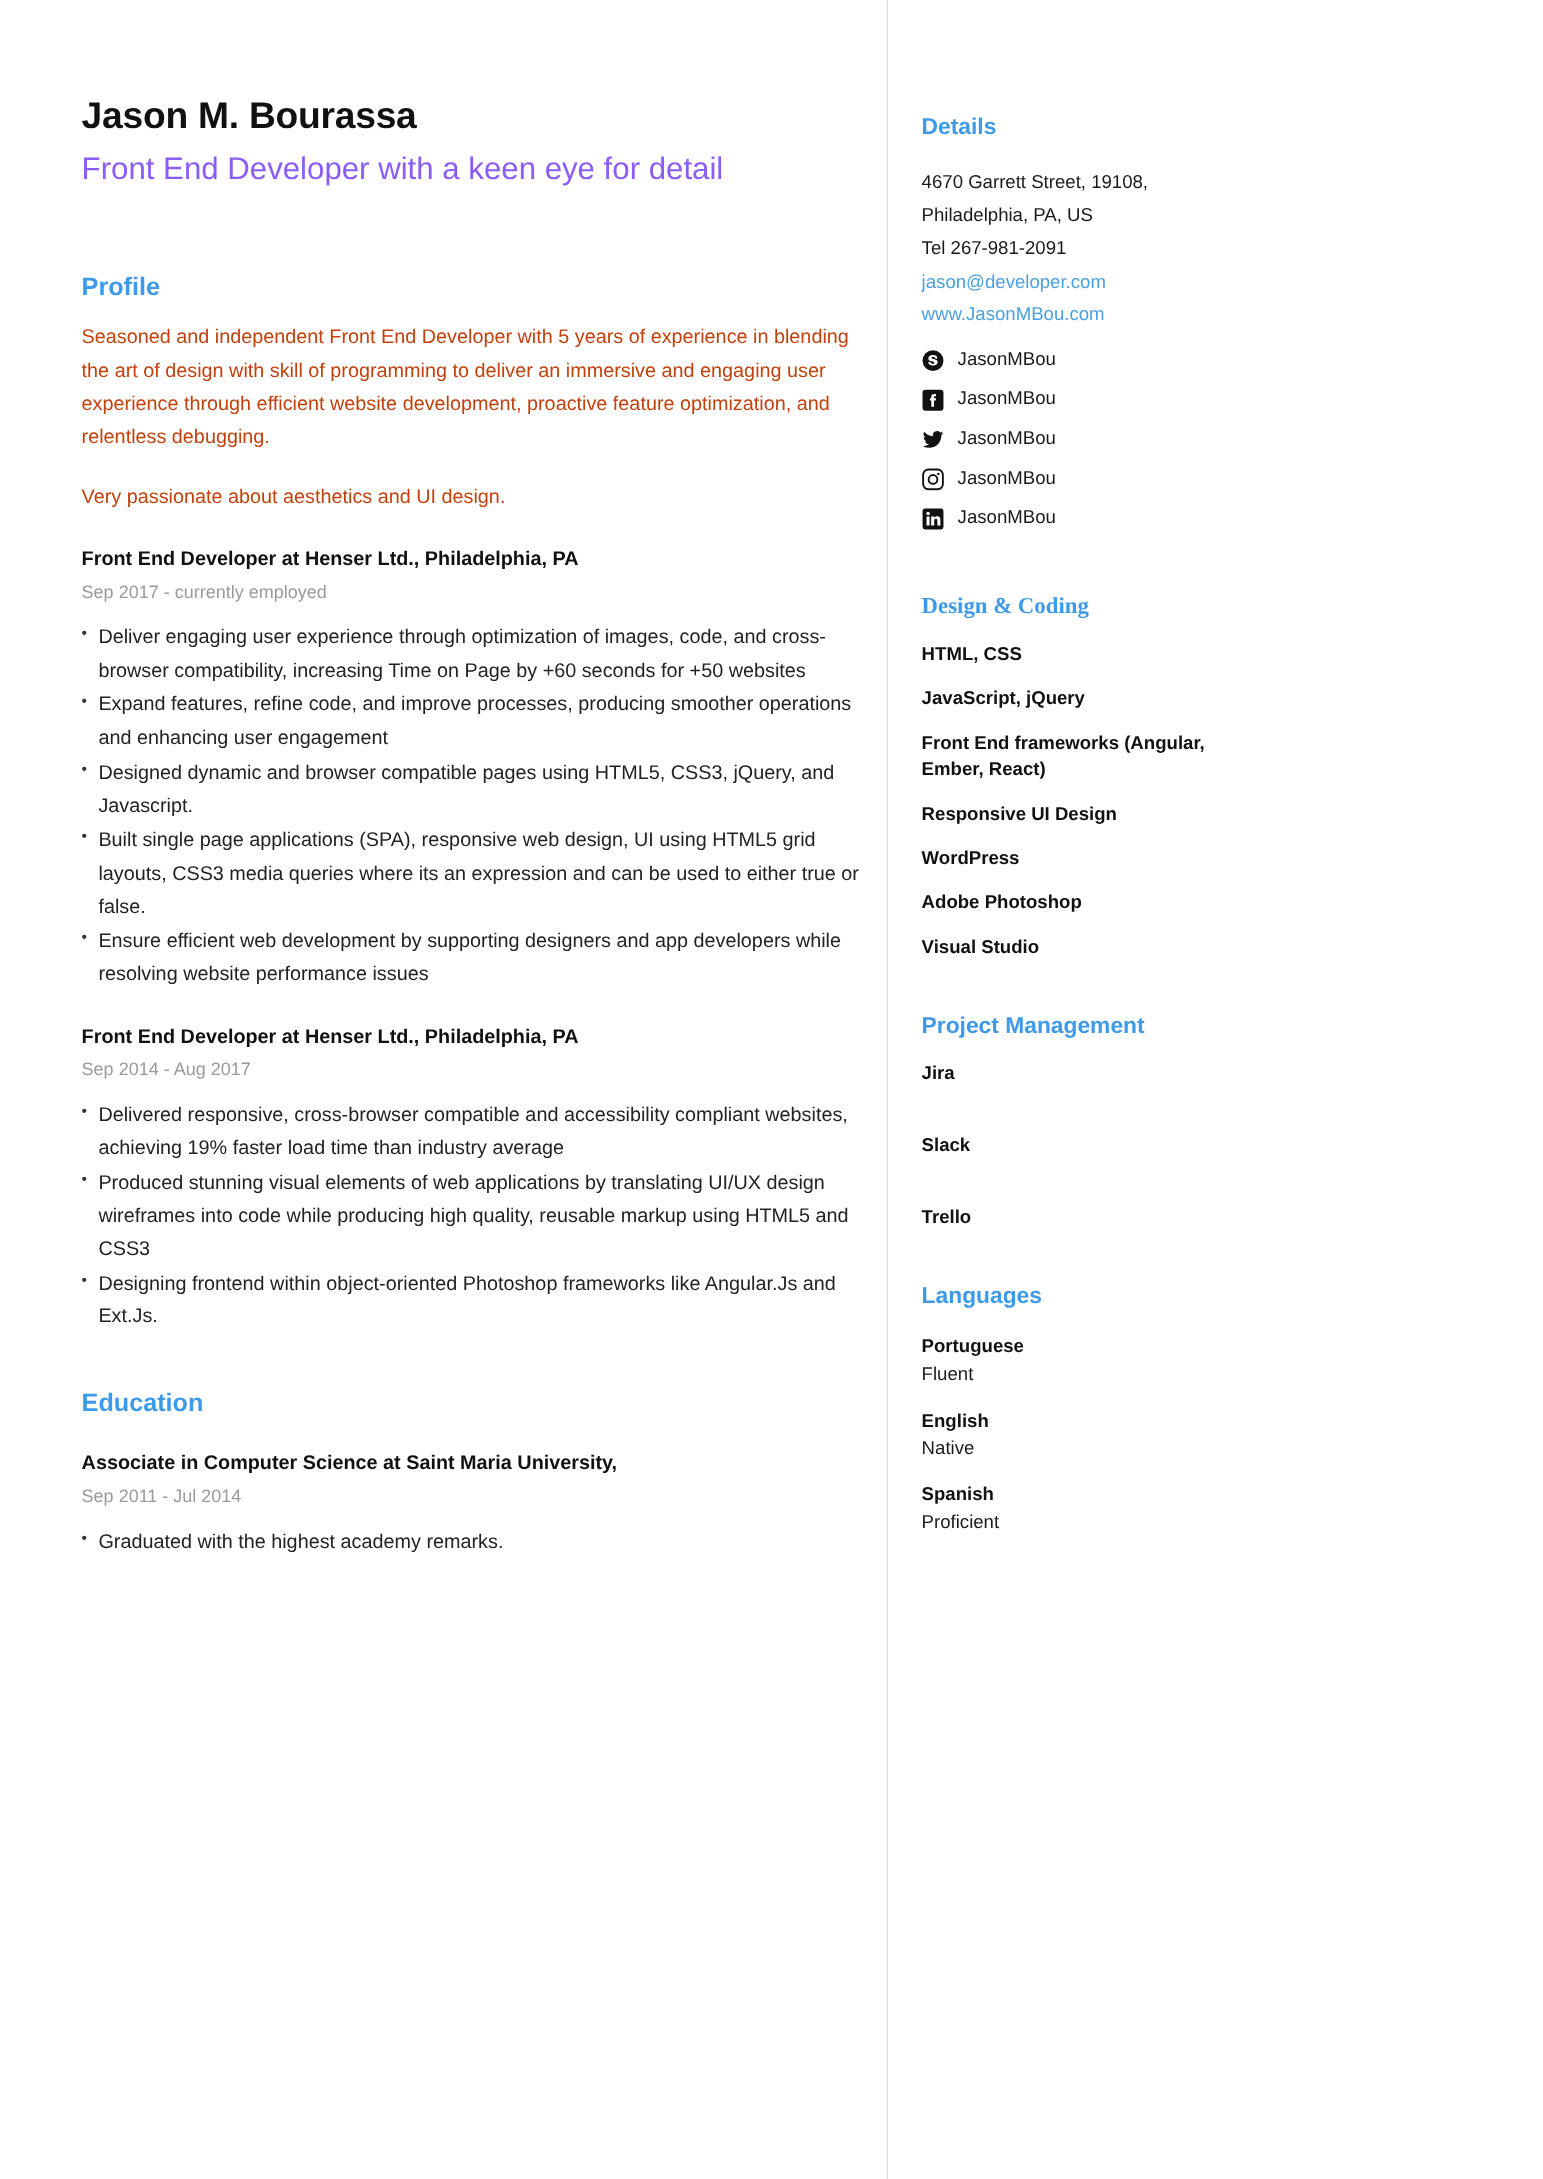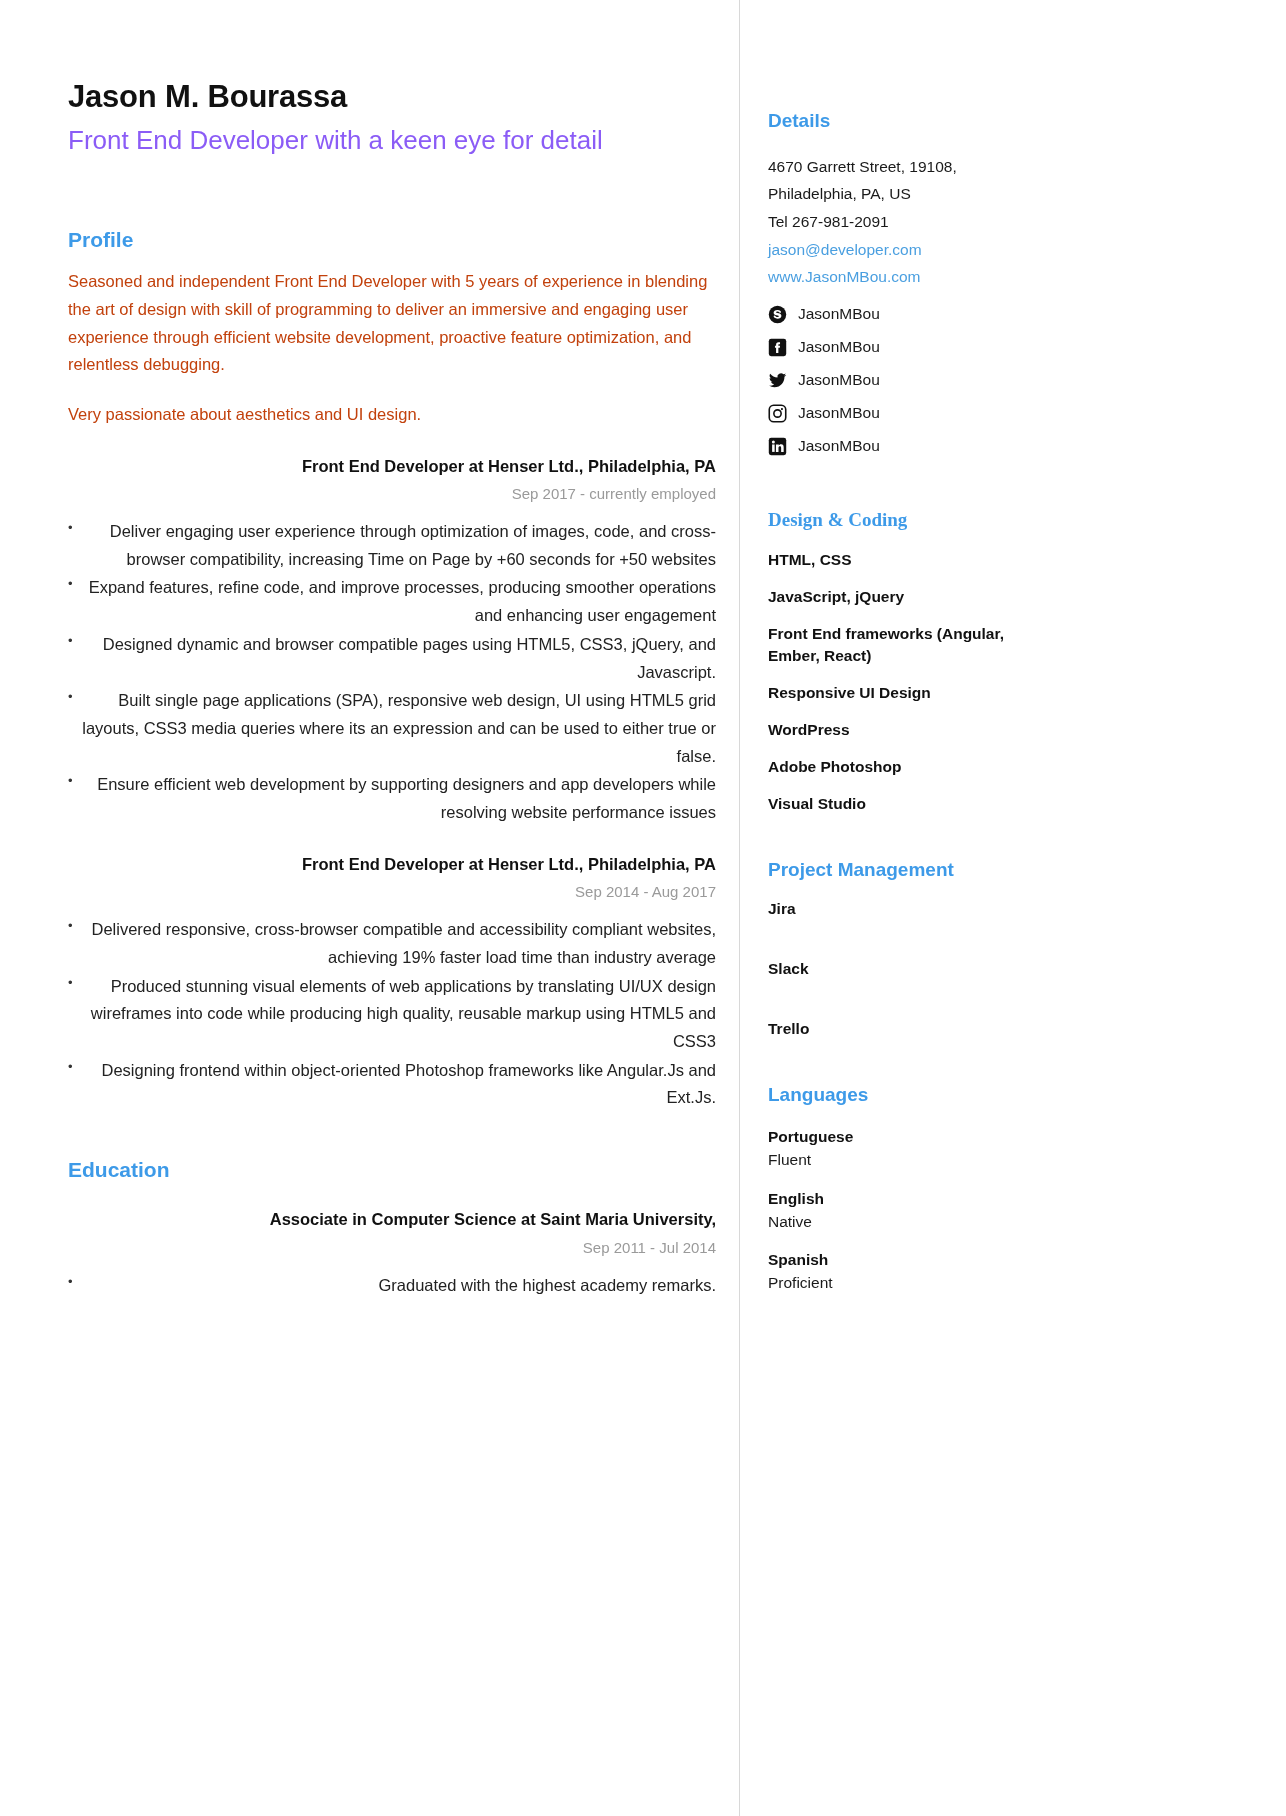--- a/index.html
+++ b/index.html
@@ -27,21 +27,21 @@
   }
   .left-col {
     position: absolute;
     left: 68px;
     top: 80px;
     width: 648px;
   }
   .right-col {
     position: absolute;
     left: 768px;
-    top: 96px;
+    top: 82px;
     width: 290px;
   }
 
   
   .name {
     font-size: 31px;
     font-weight: bold;
     letter-spacing: -0.2px;
     color: #111111;
     margin: 0 0 10px 0;
@@ -68,21 +68,21 @@
 
   .body-p {
     font-size: 16.5px;
     line-height: 1.68;
     color: #c2410c;
     margin: 16px 0 0 0;
   }
   .body-p.spaced { margin-top: 22px; }
 
   
-  .entry { margin-top: 26px; text-align: right; }
+  .entry { margin-top: 26px; }
   .entry-title {
     font-size: 16.5px;
     font-weight: bold;
     color: #111111;
     line-height: 1.35;
     margin: 0;
   }
   .entry-date {
     font-size: 15px;
     color: #9a9a9a;

